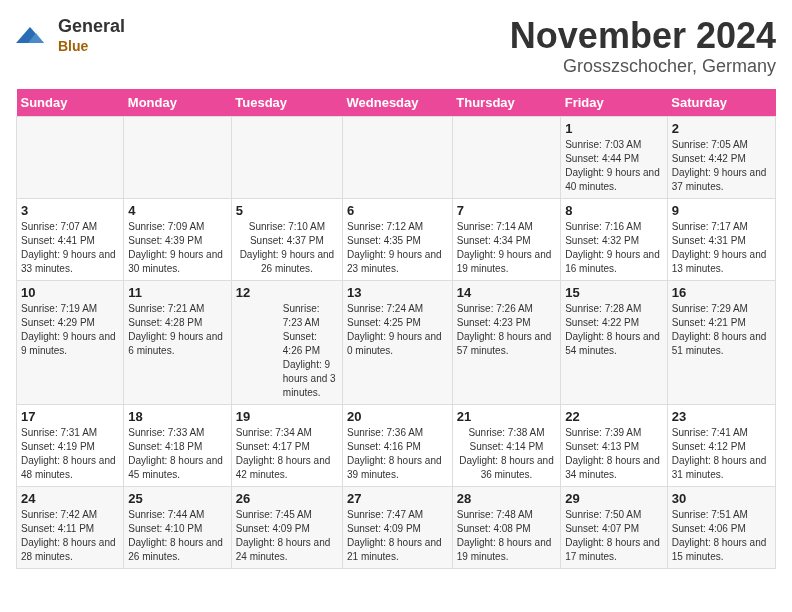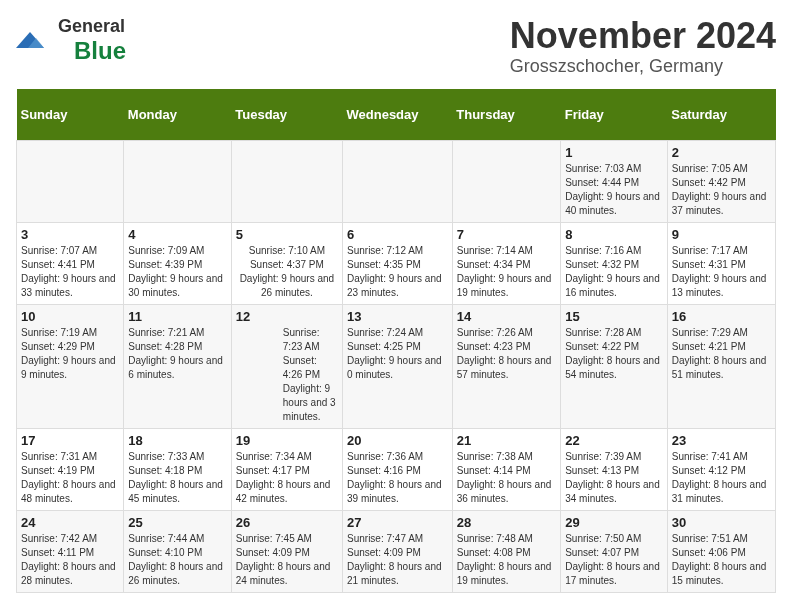--- a/index.html
+++ b/index.html
@@ -19,40 +19,41 @@
     .logo {
       display: flex;
       align-items: center;
       gap: 14px;
     }
     .logo-icon {
       width: 28px;
       height: 22px;
     }
     .title-area {
+      text-align: right;
     }
     .main-title {
       font-size: 36px;
       font-weight: bold;
       color: #333;
       line-height: 1.1;
     }
     .subtitle {
       font-size: 18px;
       color: #555;
     }
     table {
       width: 100%;
       border-collapse: collapse;
       font-size: 11px;
     }
     thead tr th {
-      background-color: #4d7c0f;
+      background-color: #ec4899;
       color: #fff;
-      padding: 18px 4px;
+      padding: 6px 4px;
       text-align: left;
       font-size: 13px;
       font-weight: bold;
     }
     tbody tr td {
       vertical-align: top;
       padding: 4px 4px;
       border: 1px solid #ddd;
       width: 113px;
       min-height: 80px;
@@ -84,21 +85,21 @@
 <body>
 
 <div class="header-area">
   <div class="logo">
     <svg class="logo-icon" viewBox="0 0 28 22" xmlns="http://www.w3.org/2000/svg">
       <polygon points="14,2 28,18 0,18" fill="#2a6db5"></polygon>
       <polygon points="20,8 28,18 12,18" fill="#5599d0" opacity="0.7"></polygon>
     </svg>
     <div>
       <span style="font-size:18px;font-weight:bold;color:#333;">General</span><br>
-      <span style="font-size:24px;font-weight:bold;color:#15803d;margin-left:16px;">Blue</span>
+      <span style="font-size:14px;font-weight:bold;color:#a16207;">Blue</span>
     </div>
   </div>
   <div class="title-area">
     <div class="main-title">November 2024</div>
     <div class="subtitle">Grosszschocher, Germany</div>
   </div>
 </div>
 
 <table>
   <thead>
@@ -240,21 +241,21 @@
 Daylight: 8 hours and 42 minutes.</div>
         </td>
         <td>
           <span class="day-number">20</span>
           <div class="day-info" style="white-space: pre-line;">Sunrise: 7:36 AM
 Sunset: 4:16 PM
 Daylight: 8 hours and 39 minutes.</div>
         </td>
         <td>
           <span class="day-number">21</span>
-          <div class="day-info" style="white-space: pre-line;">Sunrise: 7:38 AM
+          <div class="day-info" style="white-space: pre-line; text-align: center;">Sunrise: 7:38 AM
 Sunset: 4:14 PM
 Daylight: 8 hours and 36 minutes.</div>
         </td>
         <td>
           <span class="day-number">22</span>
           <div class="day-info" style="white-space: pre-line;">Sunrise: 7:39 AM
 Sunset: 4:13 PM
 Daylight: 8 hours and 34 minutes.</div>
         </td>
         <td>

